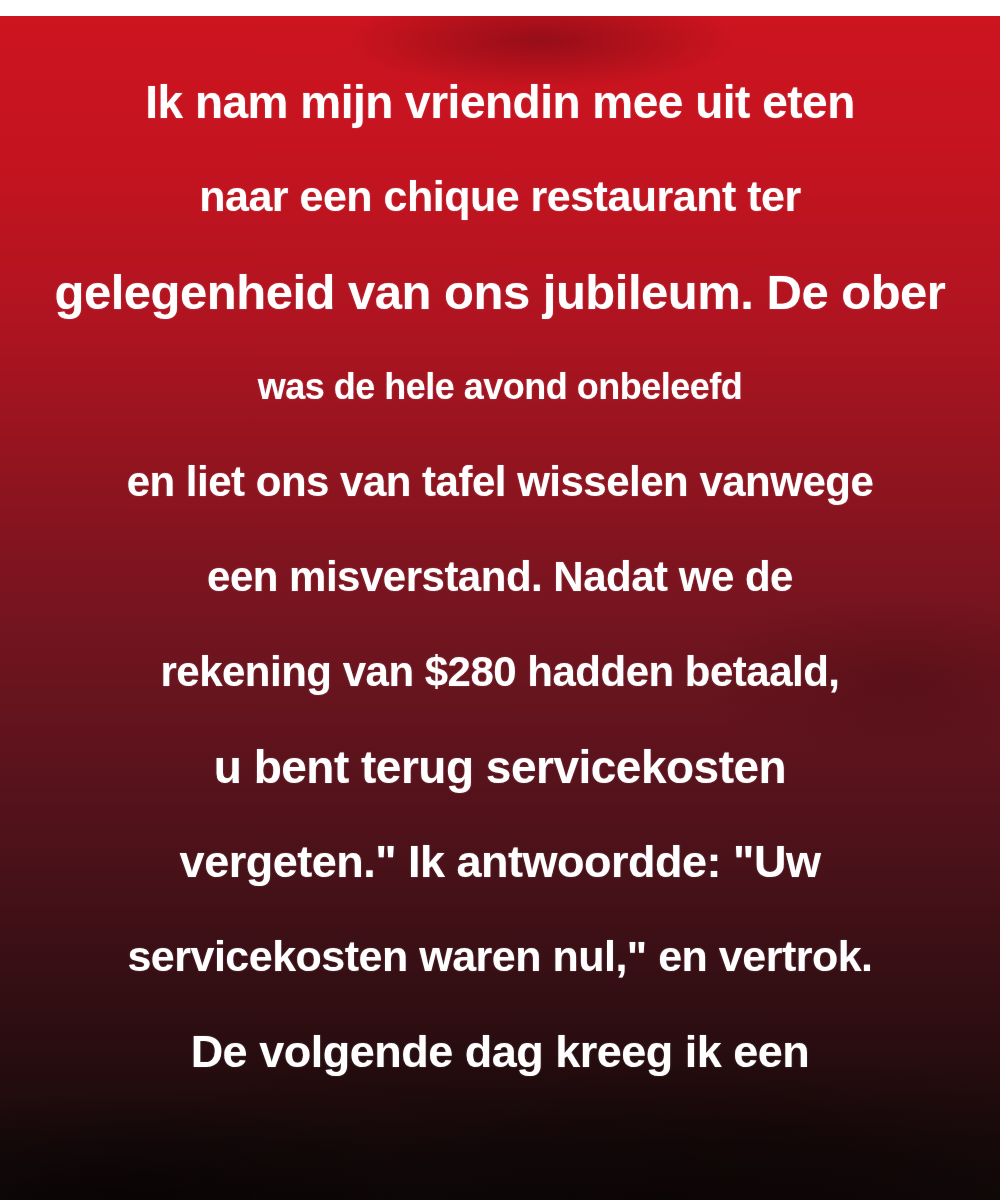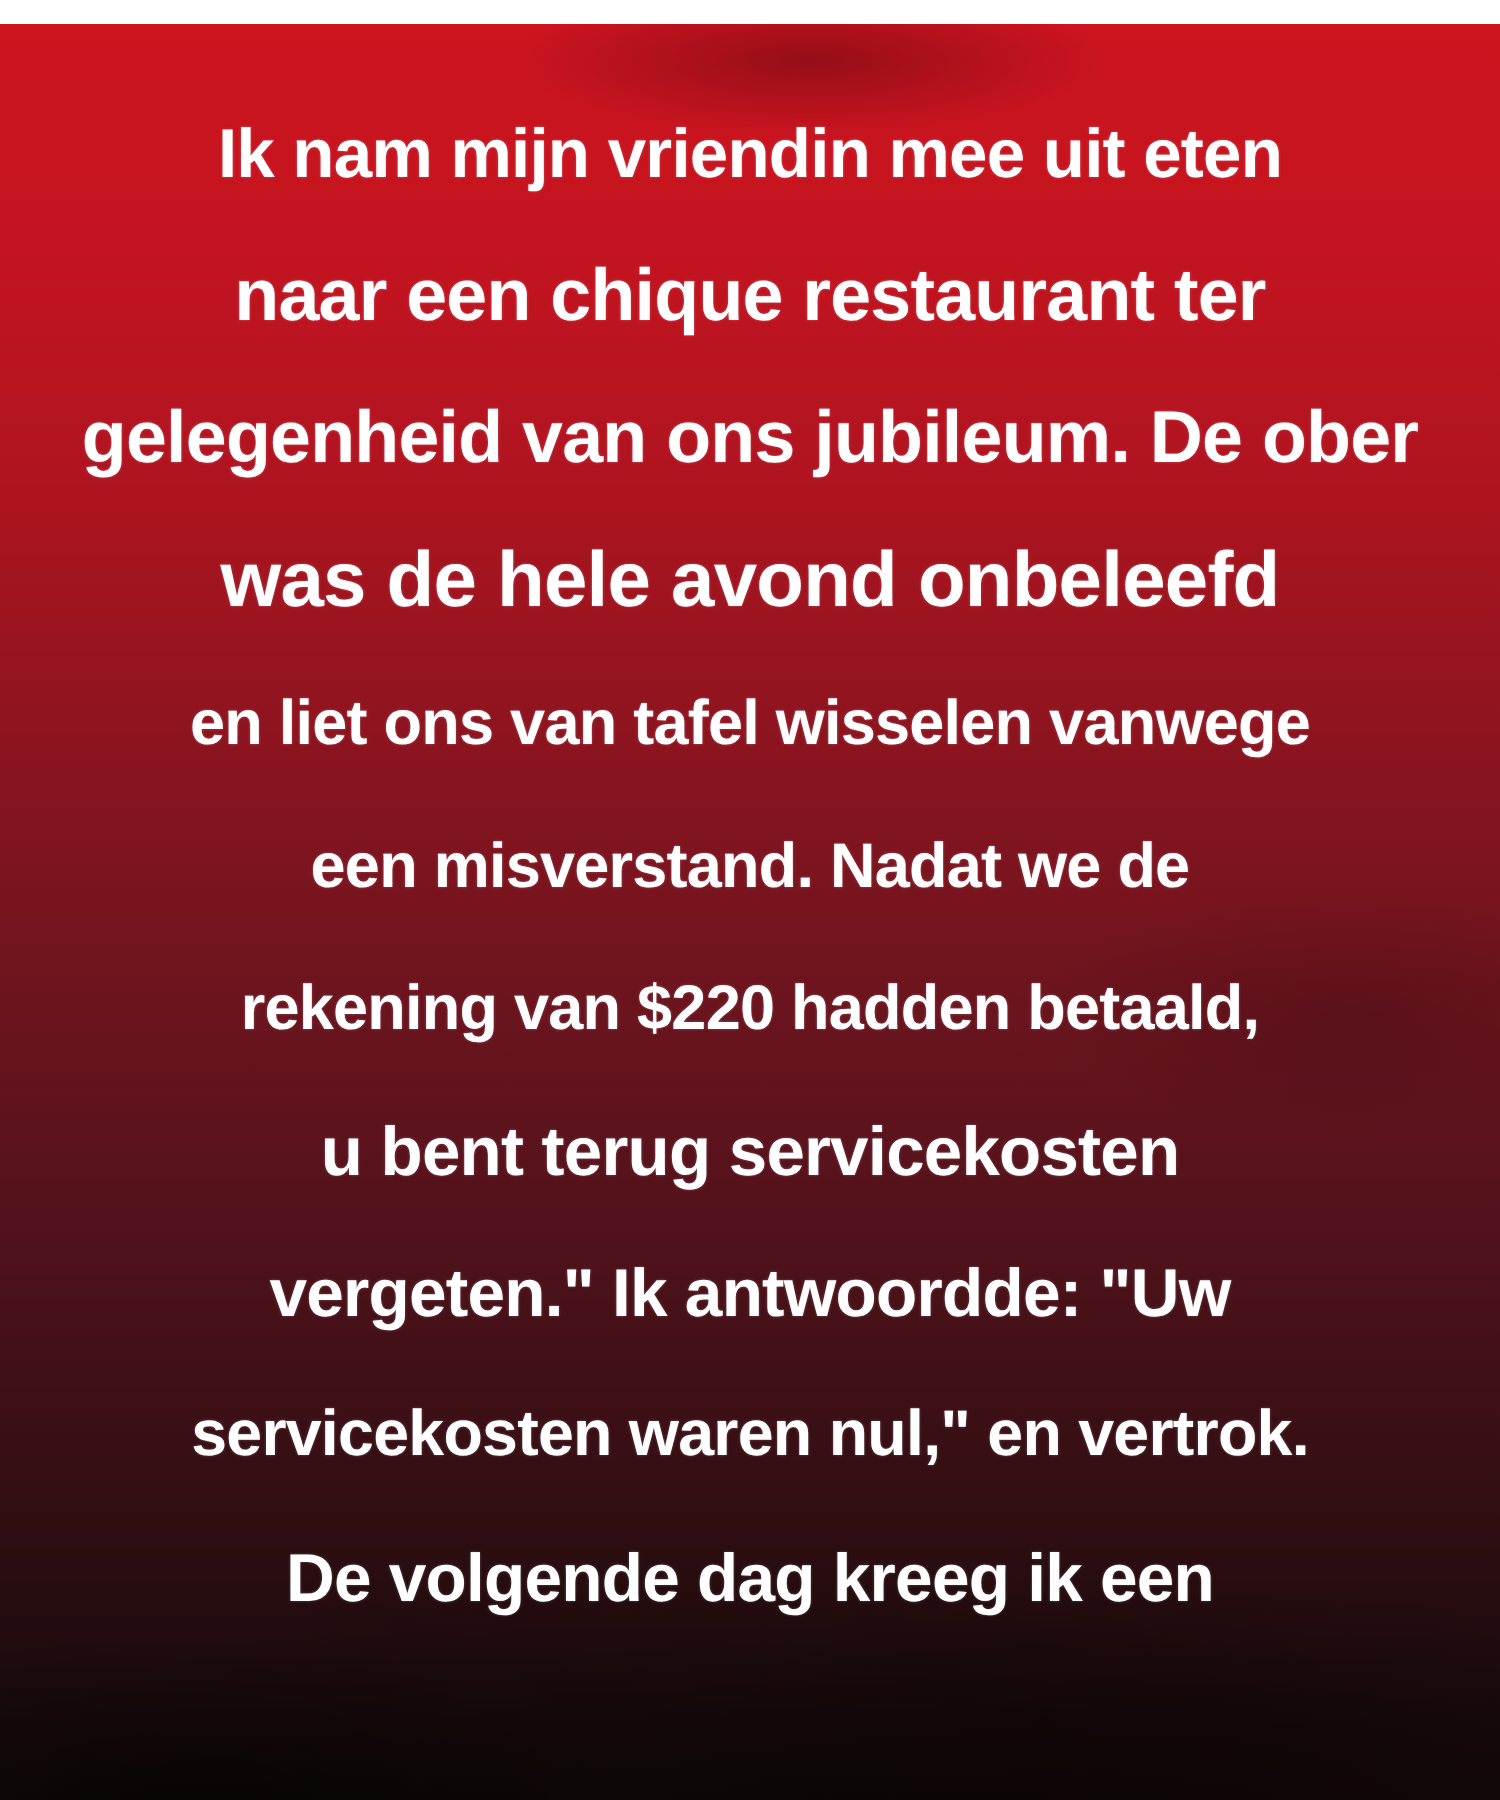--- a/index.html
+++ b/index.html
@@ -62,27 +62,27 @@
   .line {
     margin: 0;
     color: #ffffff;
     font-weight: 600;
     letter-spacing: -0.5px;
     white-space: nowrap;
     text-align: center;
     text-shadow: 0 0 2px rgba(255, 255, 255, 0.25);
   }
   .f39 { font-size: 49px; }
-  .f41 { font-size: 49px; }
+  .f41 { font-size: 43px; }
   .f42 { font-size: 42px; }
   .f43 { font-size: 43px; }
   .f45 { font-size: 45px; }
   .f46 { font-size: 46px; }
   .f50 { font-size: 50px; }
-  .f52 { font-size: 52px; text-align: right; }
+  .f52 { font-size: 36px; text-align: right; }
 </style>
 </head>
 <body>
 
 <div class="card">
   <div class="text-stack">
     <div class="row">
       <p class="line f46">Ik nam mijn vriendin mee uit eten</p>
     </div>
     <div class="row">
@@ -94,21 +94,21 @@
     <div class="row">
       <p class="line f52">was de hele avond onbeleefd</p>
     </div>
     <div class="row">
       <p class="line f42">en liet ons van tafel wisselen vanwege</p>
     </div>
     <div class="row">
       <p class="line f42">een misverstand. Nadat we de</p>
     </div>
     <div class="row">
-      <p class="line f42">rekening van $220 hadden betaald,</p>
+      <p class="line f42">rekening van $280 hadden betaald,</p>
     </div>
     <div class="row">
       <p class="line f46">u bent terug servicekosten</p>
     </div>
     <div class="row">
       <p class="line f45">vergeten." Ik antwoordde: "Uw</p>
     </div>
     <div class="row">
       <p class="line f43">servicekosten waren nul," en vertrok.</p>
     </div>

